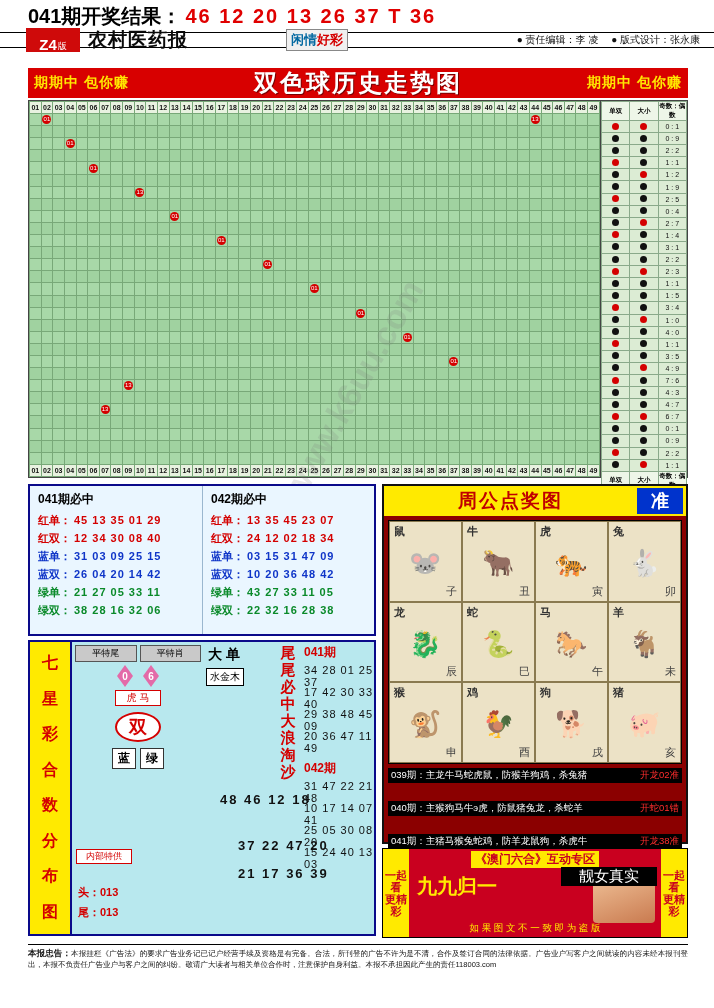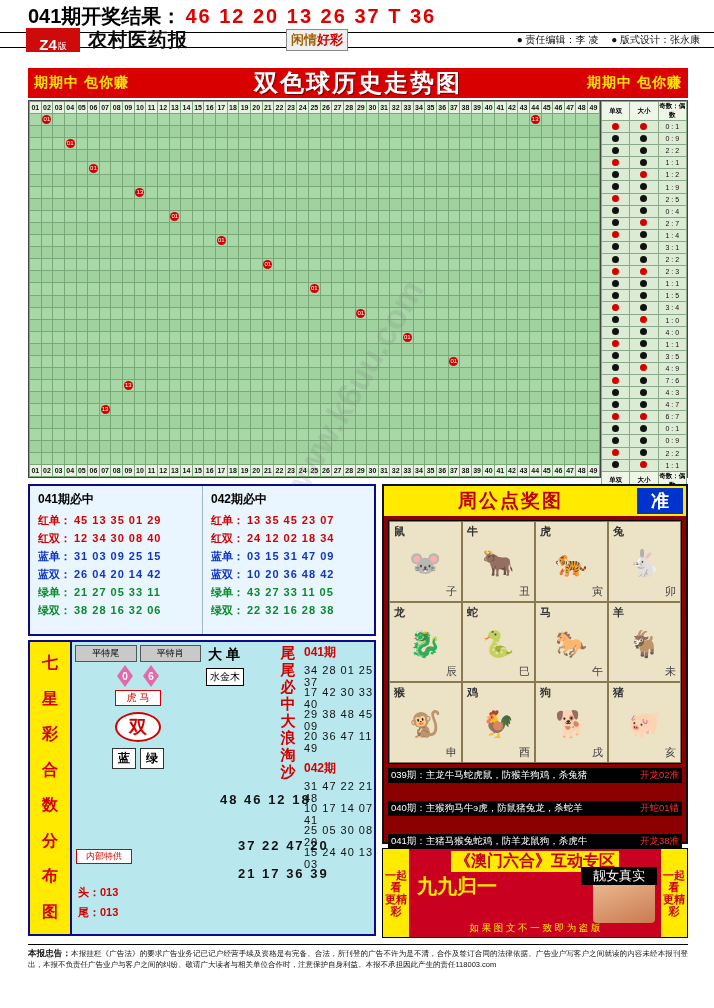--- a/index.html
+++ b/index.html
@@ -31,21 +31,21 @@
     margin-left:26px; width:54px; height:24px; background:#cf0a0a; color:#fff;
     font-weight:bold; font-size:15px; display:flex; align-items:flex-end; justify-content:center;
     line-height:1;
   }
   .z4 small { font-size:9px; font-weight:normal; margin-left:1px; margin-bottom:1px;}
   .mast-title { margin-left:8px; font-size:19px; font-weight:bold; color:#0a0a0a; letter-spacing:1px;}
   .mast-badge {
     margin-left:98px; background:#f0f0f0; border:1px solid #888; padding:1px 4px;
     font-size:13px; font-weight:bold;
   }
-  .mast-badge .b1{ color:#a16207;}
+  .mast-badge .b1{ color:#0369a1;}
   .mast-badge .b2{ color:#d40000;}
   .mast-credits { margin-left:auto; margin-right:14px; font-size:10px; color:#111; }
   .mast-credits span { margin-left:10px; }
 
   
   .titleband {
     position:absolute; left:28px; top:68px; width:660px; height:30px;
     background:#d80000; display:flex; align-items:center; justify-content:space-between;
     padding:0 6px;
   }
@@ -183,35 +183,35 @@
     position:absolute; left:382px; top:848px; width:306px; height:90px;
     border:1px solid #000; background:#c9001f; display:flex; overflow:hidden;
   }
   .ad-side {
     width:26px; background:#ffea00; color:#c9001f; font-size:11px; font-weight:bold;
     display:flex; align-items:center; justify-content:center; text-align:center; line-height:12px;
   }
   .ad-mid { flex:1; position:relative; }
   .ad-title {
     position:absolute; left:50%; top:2px; transform:translateX(-50%);
-    background:#ffea00; color:#c9001f; font-size:16px; font-weight:bold; padding:0 4px; white-space:nowrap;
+    background:#ffea00; color:#c9001f; font-size:12px; font-weight:bold; padding:0 4px; white-space:nowrap;
   }
   .ad-girl {
     position:absolute; right:6px; top:18px; width:62px; height:56px; border-radius:4px;
     background:linear-gradient(160deg,#f4c9a0,#c97a4f);
   }
   .ad-big {
     position:absolute; left:8px; top:24px; font-size:20px; font-weight:bold; color:#ffea00;
   }
   .ad-foot {
     position:absolute; left:0; bottom:2px; width:100%; text-align:center;
     color:#ffea00; font-size:9.5px;
   }
   .ad-tag {
-    position:absolute; right:4px; top:18px; font-size:13px; color:#fff; background:#000; padding:0 12px;
+    position:absolute; right:4px; top:18px; font-size:15px; color:#fff; background:#000; padding:0 18px;
   }
 
   
   .footer {
     position:absolute; left:28px; top:944px; width:660px; height:52px;
     border-top:1px solid #000; padding-top:3px;
     font-size:7.5px; color:#111; line-height:11px; text-align:justify;
   }
   .footer b { font-size:8.5px; }
 

